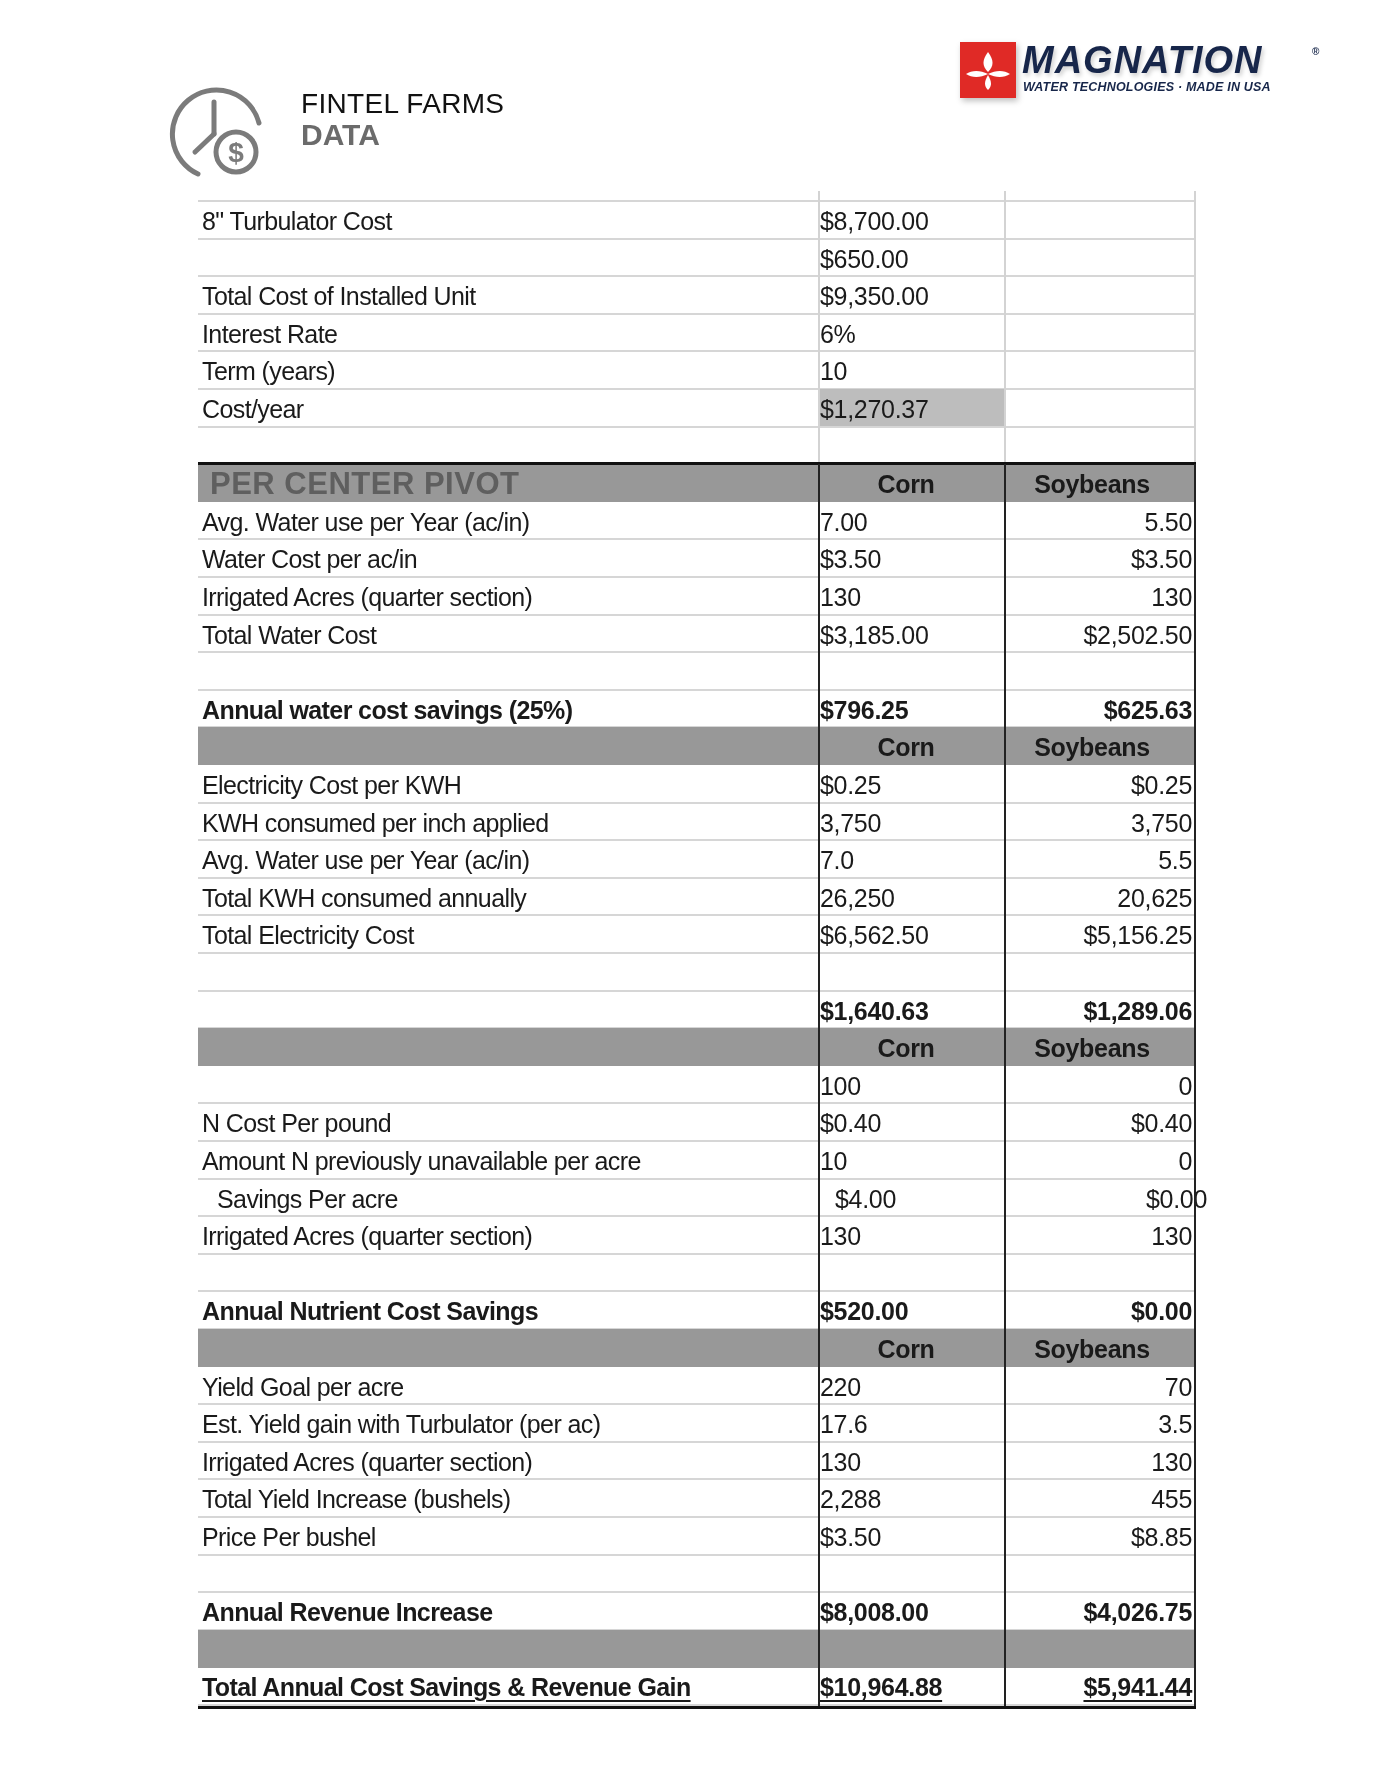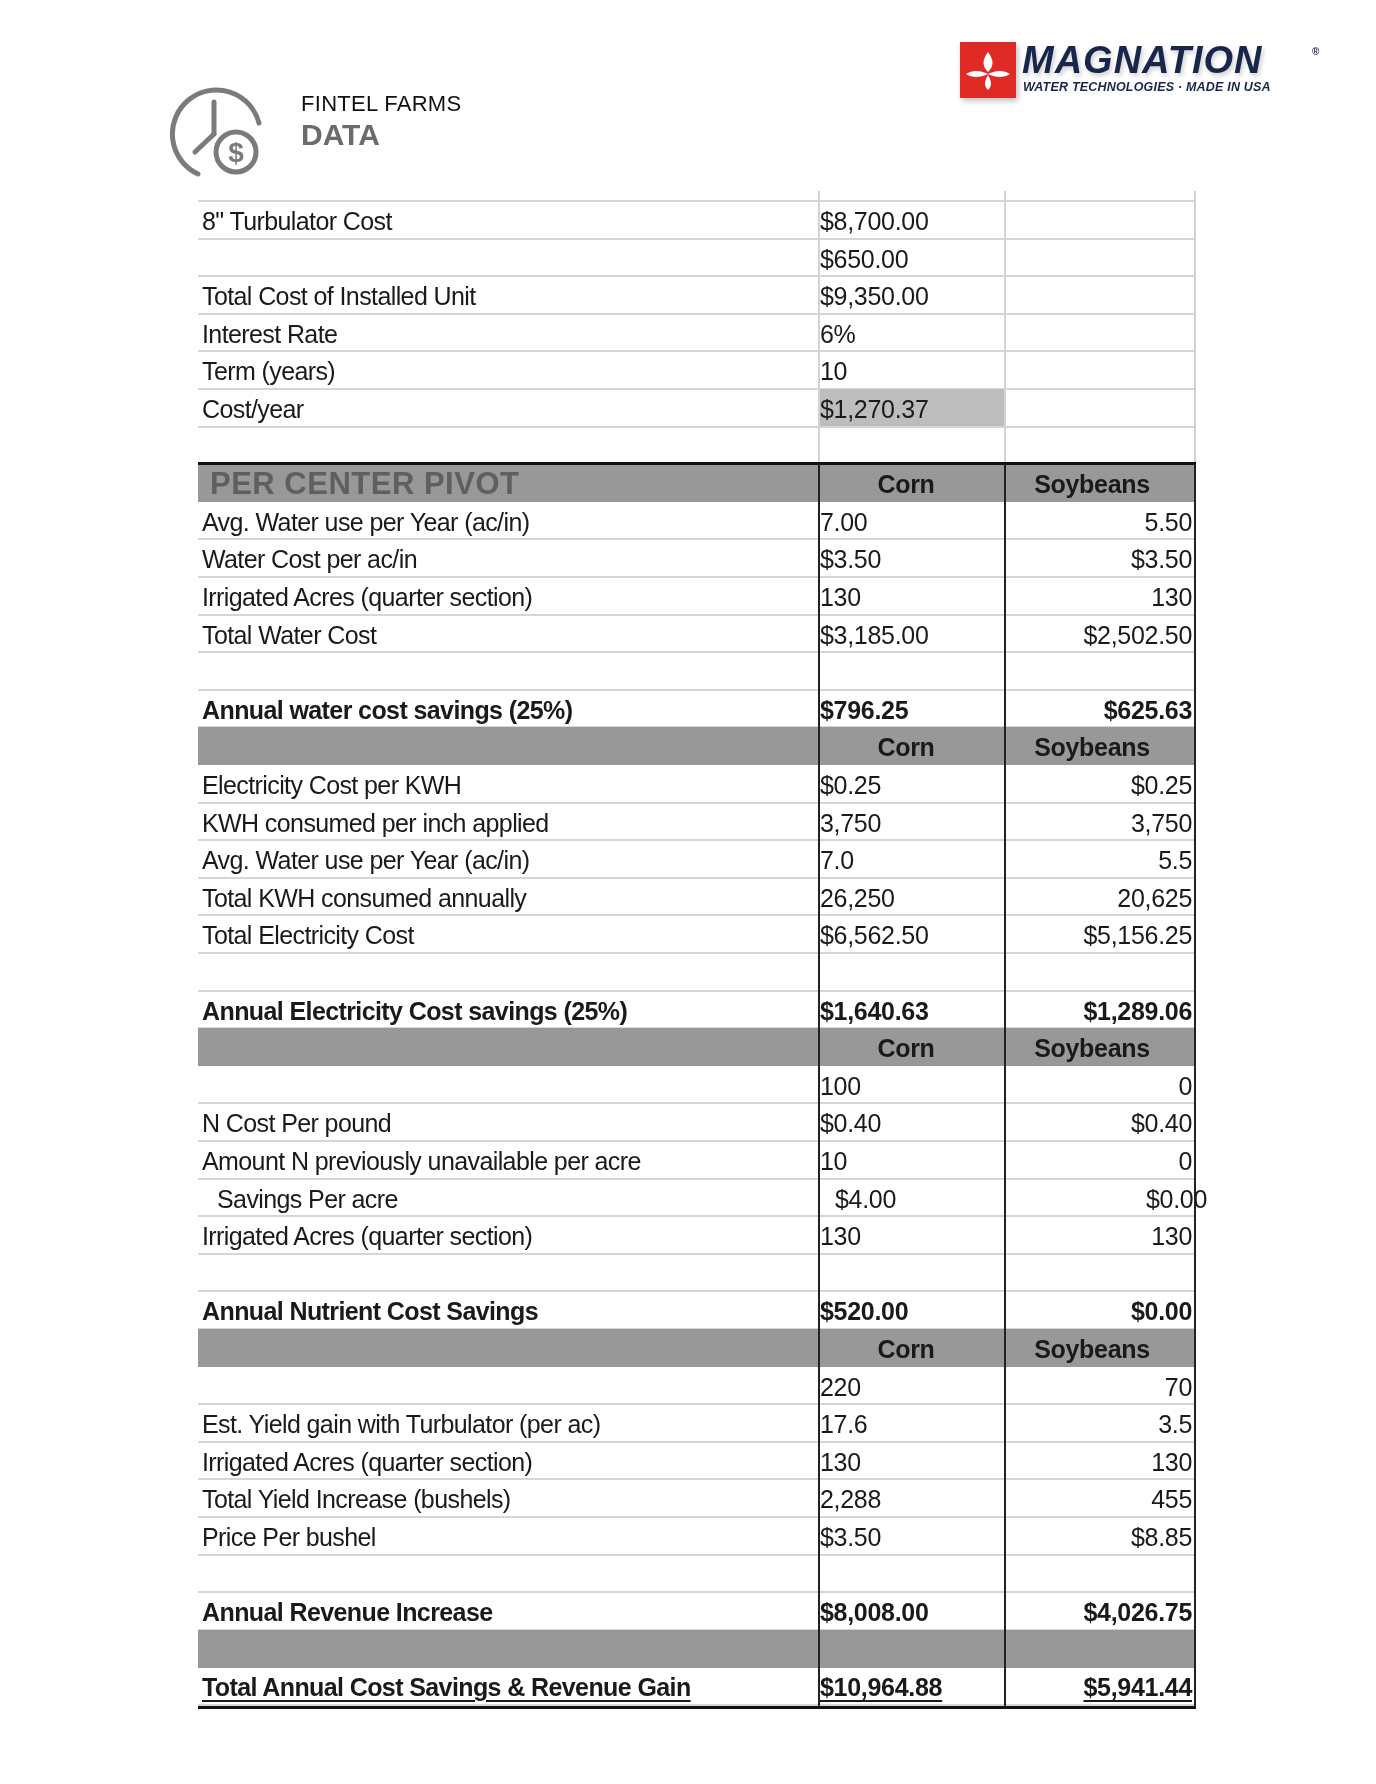--- a/index.html
+++ b/index.html
@@ -2,21 +2,21 @@
 <html><head>
 <meta charset="utf-8">
 <style>
   html, body { margin: 0; padding: 0; background: #ffffff; }
   body { width: 1376px; height: 1784px; position: relative; overflow: hidden;
          font-family: "Liberation Sans", sans-serif; color: #1a1a1a; }
 
   
   .brand-icon { position: absolute; left: 168px; top: 82px; width: 100px; height: 96px; }
   .brand-text { position: absolute; left: 301px; top: 92px; }
-  .brand-farm { font-size: 22px; color: #111; letter-spacing: 0.3px; line-height: 24px; }
+  .brand-farm { font-size: 28px; color: #111; letter-spacing: 0.3px; line-height: 24px; }
   .brand-data { font-size: 30px; font-weight: bold; color: #6b6b6b; line-height: 34px; margin-top: 2px; }
 
   .logo { position: absolute; left: 960px; top: 42px; width: 370px; height: 56px; }
   .logo-box { position: absolute; left: 0; top: 0; width: 56px; height: 56px; background: #e02a26;
               box-shadow: 2px 3px 6px rgba(0,0,0,0.25); }
   .logo-name { position: absolute; left: 62px; top: -4px; font-size: 38px; font-weight: bold; font-style: italic;
                color: #17264a; letter-spacing: 1px; line-height: 44px; text-shadow: 2px 3px 4px rgba(0,0,0,0.18); }
   .logo-reg { position: absolute; left: 352px; top: 4px; font-size: 10px; font-weight: bold; color: #17264a; }
   .logo-tag { position: absolute; left: 63px; top: 38px; font-size: 12.5px; font-weight: bold; font-style: italic;
               color: #17264a; letter-spacing: 0.2px; white-space: nowrap; }
@@ -169,21 +169,20 @@
     </div>
     <div class="gline" style="top: 914.4px;"></div>
     <div class="row" style="top: 915.4px;">
       <div class="c lbl">Total Electricity Cost</div>
       <div class="c v1">$6,562.50</div>
       <div class="c v2">$5,156.25</div>
     </div>
     <div class="gline" style="top: 952px;"></div>
     <div class="gline" style="top: 989.6px;"></div>
     <div class="row bold" style="top: 990.6px;">
-      <div class="c lbl">Annual Electricity Cost savings (25%)</div>
       <div class="c v1">$1,640.63</div>
       <div class="c v2">$1,289.06</div>
     </div>
     <div class="gline" style="top: 1027.2px;"></div>
     <div class="row hdr" style="top: 1028.2px;">
       <div class="c v1 ctr">Corn</div>
       <div class="c v2 ctr" style="padding-right: 14px;">Soybeans</div>
     </div>
     <div class="row" style="top: 1065.8px;">
       <div class="c v1">100</div>
@@ -219,20 +218,21 @@
       <div class="c lbl">Annual Nutrient Cost Savings</div>
       <div class="c v1">$520.00</div>
       <div class="c v2">$0.00</div>
     </div>
     <div class="gline" style="top: 1328px;"></div>
     <div class="row hdr" style="top: 1329px;">
       <div class="c v1 ctr">Corn</div>
       <div class="c v2 ctr" style="padding-right: 14px;">Soybeans</div>
     </div>
     <div class="row" style="top: 1366.6px;">
+      <div class="c lbl">Yield Goal per acre</div>
       <div class="c v1">220</div>
       <div class="c v2">70</div>
     </div>
     <div class="gline" style="top: 1403.2px;"></div>
     <div class="row" style="top: 1404.2px;">
       <div class="c lbl">Est. Yield gain with Turbulator (per ac)</div>
       <div class="c v1">17.6</div>
       <div class="c v2">3.5</div>
     </div>
     <div class="gline" style="top: 1440.8px;"></div>

